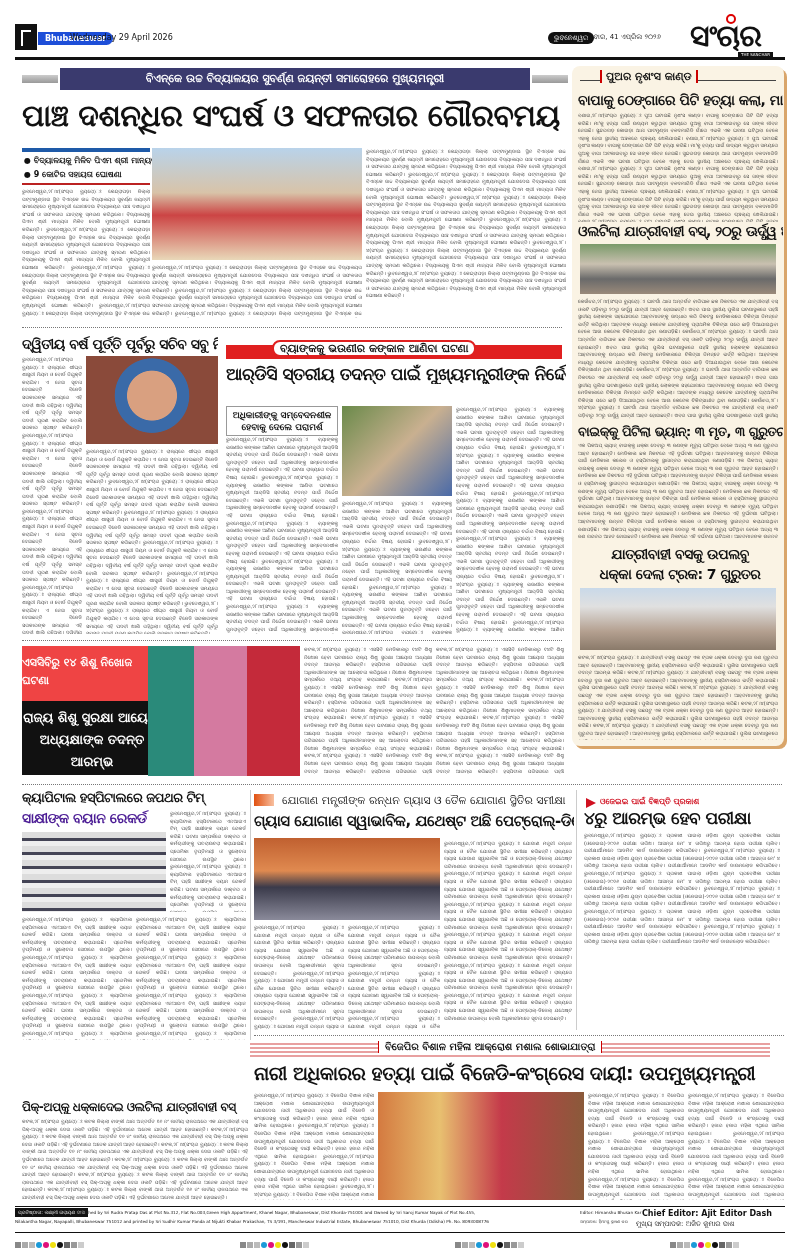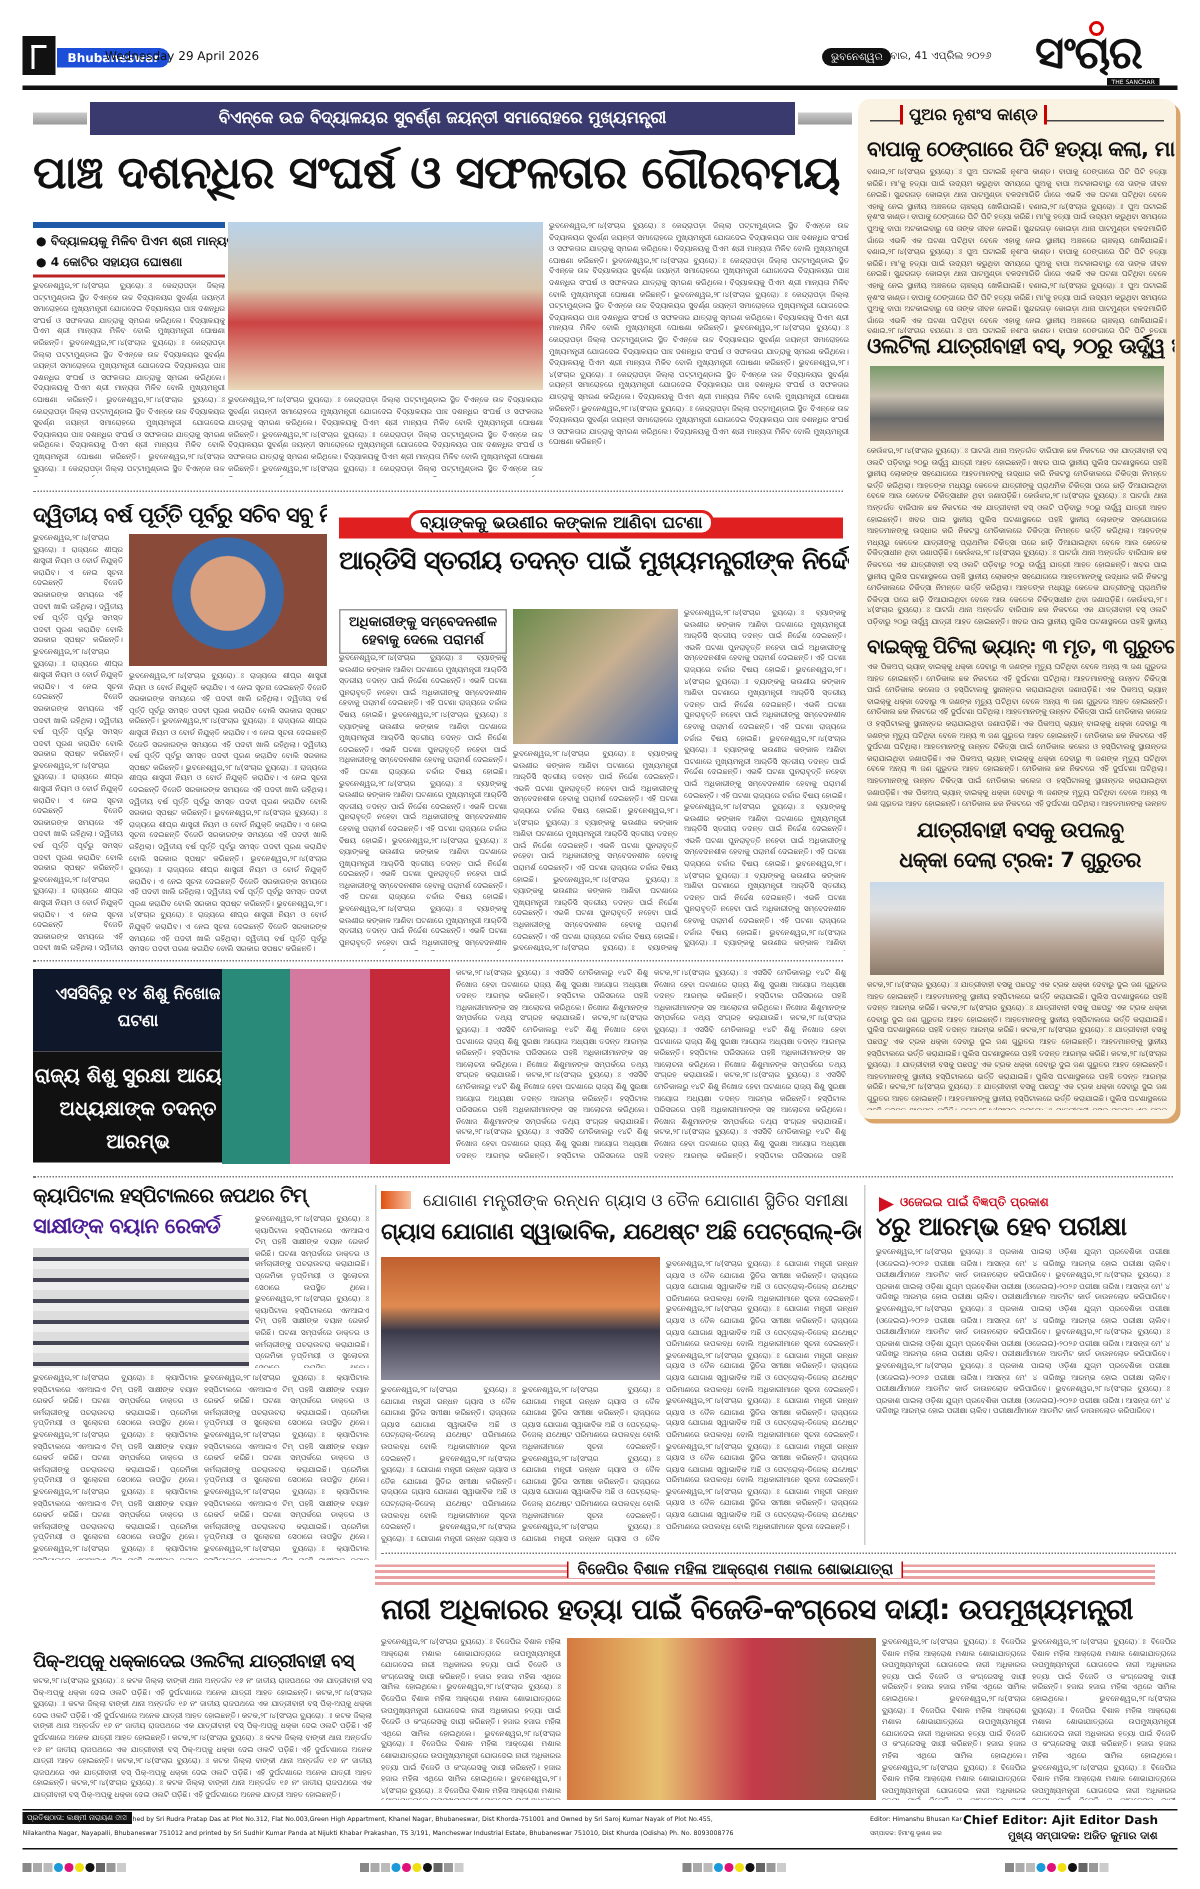--- a/index.html
+++ b/index.html
@@ -26,21 +26,21 @@
 .photo{overflow:hidden;background:linear-gradient(135deg,#c9a06a,#8a6a48 40%,#6d8a5a 70%,#c2b49a)}
 .sep-v{width:1px;background:#ccc}
 .dotted{height:1px;border-top:1px dotted #777}
 .sidebox{left:572px;top:66px;width:212px;height:680px;background:#faf3e4;border-radius:8px;box-shadow:3px 3px 0 #d9a56a}
 .side-kicker{left:600px;top:70px;font-size:11px;font-weight:bold;padding:0 4px;background:#faf3e4;border-left:2px solid #c00;border-right:2px solid #c00}
 .side-kline{left:580px;top:80px;width:196px;height:1px;background:#444}
 .h-side{font-size:14px}
 .red-banner{background:#e02020;height:14px}
 .red-kick-text{background:#fff;color:#111;font-size:11px;font-weight:bold;padding:0 6px;border-radius:8px;border:2px solid #e02020}
 .boxhead{background:#fff;border:1px solid #999;font-size:9px;font-weight:bold;text-align:center;line-height:12px;padding:2px}
-.scpcr-red{left:22px;top:646px;width:140px;height:55px;background:#0f172a;color:#fff;font-size:11px;font-weight:bold;text-align:center;padding-top:8px;line-height:18px}
+.scpcr-red{left:22px;top:646px;width:140px;height:55px;background:#ef4444;color:#fff;font-size:11px;font-weight:bold;text-align:left;padding-top:8px;line-height:18px}
 .scpcr-black{left:22px;top:701px;width:140px;height:74px;background:#111;color:#fff;font-size:13px;font-weight:bold;text-align:center;padding-top:6px;line-height:22px}
 .gradbar{background:linear-gradient(90deg,#e05010,#f8c0a0)}
 .stripe-kick{left:250px;top:1043px;width:520px;height:14px;background:repeating-linear-gradient(#e8a0a0 0 2px,#fff 2px 4px)}
 .stripe-text{left:378px;top:1041px;background:#fff;font-size:10px;font-weight:bold;padding:0 6px;border-left:1px solid #c00;border-right:1px solid #c00}
 .footer-rule{left:15px;top:1206px;width:770px;height:1px;background:#111}
 .footer-rule2{left:15px;top:1232px;width:770px;height:1px;background:#111}
 .footer-tag{left:15px;top:1208px;background:#111;color:#fff;font-size:5px;padding:1px 3px}
 .footer-text{font-size:4.2px;color:#222;line-height:7px}
 .ce{left:642px;top:1209px;font-size:8px;font-weight:bold}
 .colorbar{top:1242px;height:6px;display:flex;gap:1px}
@@ -58,21 +58,21 @@
 <div class="abs logo-dot"></div>
 <div class="abs logo-sub">THE SANCHAR</div>
 <div class="abs rule-top"></div>
 
 <div class="abs kick-wing" style="left:22px"></div>
 <div class="abs kick-wing" style="left:532px;transform:scaleX(-1)"></div>
 <div class="abs kicker-main">ବିଏନ୍‌କେ ଉଚ୍ଚ ବିଦ୍ୟାଳୟର ସୁବର୍ଣ୍ଣ ଜୟନ୍ତୀ ସମାରୋହରେ ମୁଖ୍ୟମନ୍ତ୍ରୀ</div>
 <div class="abs headline h-main">ପାଞ୍ଚ ଦଶନ୍ଧିର ସଂଘର୍ଷ ଓ ସଫଳତାର ଗୌରବମୟ ଯାତ୍ରା</div>
 <div class="abs blue-rule"></div>
 <div class="abs bullet" style="left:24px;top:156px">● <span>ବିଦ୍ୟାଳୟକୁ ମିଳିବ ପିଏମ ଶ୍ରୀ ମାନ୍ୟତା</span></div>
-<div class="abs bullet" style="left:24px;top:170px">● <span>4 କୋଟିର ସହାୟତା ଘୋଷଣା</span></div>
+<div class="abs bullet" style="left:24px;top:170px">● <span>9 କୋଟିର ସହାୟତା ଘୋଷଣା</span></div>
 <div class="abs red-rule"></div>
 <div class="abs body" style="left:22px;top:188px;width:128px;height:130px">ଭୁବନେଶ୍ୱର,୨୮।୪(ସଂଚାର ବ୍ୟୁରୋ)ଃ କେନ୍ଦ୍ରାପଡ଼ା ଜିଲ୍ଲା ପଟ୍ଟାମୁଣ୍ଡାଇ ସ୍ଥିତ ବିଏନ୍‌କେ ଉଚ୍ଚ ବିଦ୍ୟାଳୟର ସୁବର୍ଣ୍ଣ ଜୟନ୍ତୀ ସମାରୋହରେ ମୁଖ୍ୟମନ୍ତ୍ରୀ ଯୋଗଦେଇ ବିଦ୍ୟାଳୟର ପାଞ୍ଚ ଦଶନ୍ଧିର ସଂଘର୍ଷ ଓ ସଫଳତାର ଯାତ୍ରାକୁ ସ୍ମରଣ କରିଥିଲେ। ବିଦ୍ୟାଳୟକୁ ପିଏମ ଶ୍ରୀ ମାନ୍ୟତା ମିଳିବ ବୋଲି ମୁଖ୍ୟମନ୍ତ୍ରୀ ଘୋଷଣା କରିଛନ୍ତି। ଭୁବନେଶ୍ୱର,୨୮।୪(ସଂଚାର ବ୍ୟୁରୋ)ଃ କେନ୍ଦ୍ରାପଡ଼ା ଜିଲ୍ଲା ପଟ୍ଟାମୁଣ୍ଡାଇ ସ୍ଥିତ ବିଏନ୍‌କେ ଉଚ୍ଚ ବିଦ୍ୟାଳୟର ସୁବର୍ଣ୍ଣ ଜୟନ୍ତୀ ସମାରୋହରେ ମୁଖ୍ୟମନ୍ତ୍ରୀ ଯୋଗଦେଇ ବିଦ୍ୟାଳୟର ପାଞ୍ଚ ଦଶନ୍ଧିର ସଂଘର୍ଷ ଓ ସଫଳତାର ଯାତ୍ରାକୁ ସ୍ମରଣ କରିଥିଲେ। ବିଦ୍ୟାଳୟକୁ ପିଏମ ଶ୍ରୀ ମାନ୍ୟତା ମିଳିବ ବୋଲି ମୁଖ୍ୟମନ୍ତ୍ରୀ ଘୋଷଣା କରିଛନ୍ତି। ଭୁବନେଶ୍ୱର,୨୮।୪(ସଂଚାର ବ୍ୟୁରୋ)ଃ କେନ୍ଦ୍ରାପଡ଼ା ଜିଲ୍ଲା ପଟ୍ଟାମୁଣ୍ଡାଇ ସ୍ଥିତ ବିଏନ୍‌କେ ଉଚ୍ଚ ବିଦ୍ୟାଳୟର ସୁବର୍ଣ୍ଣ ଜୟନ୍ତୀ ସମାରୋହରେ ମୁଖ୍ୟମନ୍ତ୍ରୀ ଯୋଗଦେଇ ବିଦ୍ୟାଳୟର ପାଞ୍ଚ ଦଶନ୍ଧିର ସଂଘର୍ଷ ଓ ସଫଳତାର ଯାତ୍ରାକୁ ସ୍ମରଣ କରିଥିଲେ। ବିଦ୍ୟାଳୟକୁ ପିଏମ ଶ୍ରୀ ମାନ୍ୟତା ମିଳିବ ବୋଲି ମୁଖ୍ୟମନ୍ତ୍ରୀ ଘୋଷଣା କରିଛନ୍ତି। ଭୁବନେଶ୍ୱର,୨୮।୪(ସଂଚାର ବ୍ୟୁରୋ)ଃ କେନ୍ଦ୍ରାପଡ଼ା ଜିଲ୍ଲା ପଟ୍ଟାମୁଣ୍ଡାଇ ସ୍ଥିତ ବିଏନ୍‌କେ ଉଚ୍ଚ ବିଦ୍ୟାଳୟର ସୁବର୍ଣ୍ଣ ଜୟନ୍ତୀ ସମାରୋହରେ ମୁଖ୍ୟମନ୍ତ୍ରୀ ଯୋଗଦେଇ ବିଦ୍ୟାଳୟର ପାଞ୍ଚ ଦଶନ୍ଧିର ସଂଘର୍ଷ ଓ ସଫଳତାର ଯାତ୍ରାକୁ ସ୍ମରଣ କରିଥିଲେ। ବିଦ୍ୟାଳୟକୁ ପିଏମ ଶ୍ରୀ ମାନ୍ୟତା ମିଳିବ ବୋଲି ମୁଖ୍ୟମନ୍ତ୍ରୀ ଘୋଷଣା କରିଛନ୍ତି। ଭୁବନେଶ୍ୱର,୨୮।୪(ସଂଚାର ବ୍ୟୁରୋ)ଃ କେନ୍ଦ୍ରାପଡ଼ା ଜିଲ୍ଲା ପଟ୍ଟାମୁଣ୍ଡାଇ ସ୍ଥିତ ବିଏନ୍‌କେ ଉଚ୍ଚ ବିଦ୍ୟାଳୟର ସୁବର୍ଣ୍ଣ ଜୟନ୍ତୀ ସମାରୋହରେ ମୁଖ୍ୟମନ୍ତ୍ରୀ ଯୋଗଦେଇ ବିଦ୍ୟାଳୟର ପାଞ୍ଚ ଦଶନ୍ଧିର ସଂଘର୍ଷ ଓ ସଫଳତାର ଯାତ୍ରାକୁ ସ୍ମରଣ କରିଥିଲେ। ବିଦ୍ୟାଳୟକୁ ପିଏମ ଶ୍ରୀ ମାନ୍ୟତା ମିଳିବ ବୋଲି ମୁଖ୍ୟମନ୍ତ୍ରୀ ଘୋଷଣା କରିଛନ୍ତି। ଭୁବନେଶ୍ୱର,୨୮।୪(ସଂଚାର ବ୍ୟୁରୋ)ଃ କେନ୍ଦ୍ରାପଡ଼ା ଜିଲ୍ଲା ପଟ୍ଟାମୁଣ୍ଡାଇ ସ୍ଥିତ ବିଏନ୍‌କେ ଉଚ୍ଚ ବିଦ୍ୟାଳୟର ସୁବର୍ଣ୍ଣ ଜୟନ୍ତୀ ସମାରୋହରେ ମୁଖ୍ୟମନ୍ତ୍ରୀ ଯୋଗଦେଇ ବିଦ୍ୟାଳୟର ପାଞ୍ଚ ଦଶନ୍ଧିର ସଂଘର୍ଷ ଓ ସଫଳତାର ଯାତ୍ରାକୁ ସ୍ମରଣ କରିଥିଲେ। ବିଦ୍ୟାଳୟକୁ ପିଏମ ଶ୍ରୀ ମାନ୍ୟତା ମିଳିବ ବୋଲି ମୁଖ୍ୟମନ୍ତ୍ରୀ ଘୋଷଣା କରିଛନ୍ତି। </div>
 <div class="abs photo" style="left:152px;top:148px;width:210px;height:112px;background:linear-gradient(180deg,#b9d3ea,#d8c3a8 40%,#c44 60%,#e9d8b9)"></div>
 <div class="abs body" style="left:152px;top:264px;width:210px;height:54px">ଭୁବନେଶ୍ୱର,୨୮।୪(ସଂଚାର ବ୍ୟୁରୋ)ଃ କେନ୍ଦ୍ରାପଡ଼ା ଜିଲ୍ଲା ପଟ୍ଟାମୁଣ୍ଡାଇ ସ୍ଥିତ ବିଏନ୍‌କେ ଉଚ୍ଚ ବିଦ୍ୟାଳୟର ସୁବର୍ଣ୍ଣ ଜୟନ୍ତୀ ସମାରୋହରେ ମୁଖ୍ୟମନ୍ତ୍ରୀ ଯୋଗଦେଇ ବିଦ୍ୟାଳୟର ପାଞ୍ଚ ଦଶନ୍ଧିର ସଂଘର୍ଷ ଓ ସଫଳତାର ଯାତ୍ରାକୁ ସ୍ମରଣ କରିଥିଲେ। ବିଦ୍ୟାଳୟକୁ ପିଏମ ଶ୍ରୀ ମାନ୍ୟତା ମିଳିବ ବୋଲି ମୁଖ୍ୟମନ୍ତ୍ରୀ ଘୋଷଣା କରିଛନ୍ତି। ଭୁବନେଶ୍ୱର,୨୮।୪(ସଂଚାର ବ୍ୟୁରୋ)ଃ କେନ୍ଦ୍ରାପଡ଼ା ଜିଲ୍ଲା ପଟ୍ଟାମୁଣ୍ଡାଇ ସ୍ଥିତ ବିଏନ୍‌କେ ଉଚ୍ଚ ବିଦ୍ୟାଳୟର ସୁବର୍ଣ୍ଣ ଜୟନ୍ତୀ ସମାରୋହରେ ମୁଖ୍ୟମନ୍ତ୍ରୀ ଯୋଗଦେଇ ବିଦ୍ୟାଳୟର ପାଞ୍ଚ ଦଶନ୍ଧିର ସଂଘର୍ଷ ଓ ସଫଳତାର ଯାତ୍ରାକୁ ସ୍ମରଣ କରିଥିଲେ। ବିଦ୍ୟାଳୟକୁ ପିଏମ ଶ୍ରୀ ମାନ୍ୟତା ମିଳିବ ବୋଲି ମୁଖ୍ୟମନ୍ତ୍ରୀ ଘୋଷଣା କରିଛନ୍ତି। ଭୁବନେଶ୍ୱର,୨୮।୪(ସଂଚାର ବ୍ୟୁରୋ)ଃ କେନ୍ଦ୍ରାପଡ଼ା ଜିଲ୍ଲା ପଟ୍ଟାମୁଣ୍ଡାଇ ସ୍ଥିତ ବିଏନ୍‌କେ ଉଚ୍ଚ ବିଦ୍ୟାଳୟର ସୁବର୍ଣ୍ଣ ଜୟନ୍ତୀ ସମାରୋହରେ ମୁଖ୍ୟମନ୍ତ୍ରୀ ଯୋଗଦେଇ ବିଦ୍ୟାଳୟର ପାଞ୍ଚ ଦଶନ୍ଧିର ସଂଘର୍ଷ ଓ ସଫଳତାର ଯାତ୍ରାକୁ ସ୍ମରଣ କରିଥିଲେ। ବିଦ୍ୟାଳୟକୁ ପିଏମ ଶ୍ରୀ ମାନ୍ୟତା ମିଳିବ ବୋଲି ମୁଖ୍ୟମନ୍ତ୍ରୀ ଘୋଷଣା କରିଛନ୍ତି। ଭୁବନେଶ୍ୱର,୨୮।୪(ସଂଚାର ବ୍ୟୁରୋ)ଃ କେନ୍ଦ୍ରାପଡ଼ା ଜିଲ୍ଲା ପଟ୍ଟାମୁଣ୍ଡାଇ ସ୍ଥିତ ବିଏନ୍‌କେ ଉଚ୍ଚ ବିଦ୍ୟାଳୟର ସୁବର୍ଣ୍ଣ ଜୟନ୍ତୀ ସମାରୋହରେ ମୁଖ୍ୟମନ୍ତ୍ରୀ ଯୋଗଦେଇ ବିଦ୍ୟାଳୟର ପାଞ୍ଚ ଦଶନ୍ଧିର ସଂଘର୍ଷ ଓ ସଫଳତାର ଯାତ୍ରାକୁ ସ୍ମରଣ କରିଥିଲେ। ବିଦ୍ୟାଳୟକୁ ପିଏମ ଶ୍ରୀ ମାନ୍ୟତା ମିଳିବ ବୋଲି ମୁଖ୍ୟମନ୍ତ୍ରୀ ଘୋଷଣା କରିଛନ୍ତି। ଭୁବନେଶ୍ୱର,୨୮।୪(ସଂଚାର ବ୍ୟୁରୋ)ଃ କେନ୍ଦ୍ରାପଡ଼ା ଜିଲ୍ଲା ପଟ୍ଟାମୁଣ୍ଡାଇ ସ୍ଥିତ ବିଏନ୍‌କେ ଉଚ୍ଚ ବିଦ୍ୟାଳୟର ସୁବର୍ଣ୍ଣ ଜୟନ୍ତୀ ସମାରୋହରେ ମୁଖ୍ୟମନ୍ତ୍ରୀ ଯୋଗଦେଇ ବିଦ୍ୟାଳୟର ପାଞ୍ଚ ଦଶନ୍ଧିର ସଂଘର୍ଷ ଓ ସଫଳତାର ଯାତ୍ରାକୁ ସ୍ମରଣ କରିଥିଲେ। ବିଦ୍ୟାଳୟକୁ ପିଏମ ଶ୍ରୀ ମାନ୍ୟତା ମିଳିବ ବୋଲି ମୁଖ୍ୟମନ୍ତ୍ରୀ ଘୋଷଣା କରିଛନ୍ତି। ଭୁବନେଶ୍ୱର,୨୮।୪(ସଂଚାର ବ୍ୟୁରୋ)ଃ କେନ୍ଦ୍ରାପଡ଼ା ଜିଲ୍ଲା ପଟ୍ଟାମୁଣ୍ଡାଇ ସ୍ଥିତ ବିଏନ୍‌କେ ଉଚ୍ଚ ବିଦ୍ୟାଳୟର ସୁବର୍ଣ୍ଣ ଜୟନ୍ତୀ ସମାରୋହରେ ମୁଖ୍ୟମନ୍ତ୍ରୀ ଯୋଗଦେଇ ବିଦ୍ୟାଳୟର ପାଞ୍ଚ ଦଶନ୍ଧିର ସଂଘର୍ଷ ଓ ସଫଳତାର ଯାତ୍ରାକୁ ସ୍ମରଣ କରିଥିଲେ। ବିଦ୍ୟାଳୟକୁ ପିଏମ ଶ୍ରୀ ମାନ୍ୟତା ମିଳିବ ବୋଲି ମୁଖ୍ୟମନ୍ତ୍ରୀ ଘୋଷଣା କରିଛନ୍ତି। </div>
 <div class="abs body" style="left:366px;top:148px;width:200px;height:170px">ଭୁବନେଶ୍ୱର,୨୮।୪(ସଂଚାର ବ୍ୟୁରୋ)ଃ କେନ୍ଦ୍ରାପଡ଼ା ଜିଲ୍ଲା ପଟ୍ଟାମୁଣ୍ଡାଇ ସ୍ଥିତ ବିଏନ୍‌କେ ଉଚ୍ଚ ବିଦ୍ୟାଳୟର ସୁବର୍ଣ୍ଣ ଜୟନ୍ତୀ ସମାରୋହରେ ମୁଖ୍ୟମନ୍ତ୍ରୀ ଯୋଗଦେଇ ବିଦ୍ୟାଳୟର ପାଞ୍ଚ ଦଶନ୍ଧିର ସଂଘର୍ଷ ଓ ସଫଳତାର ଯାତ୍ରାକୁ ସ୍ମରଣ କରିଥିଲେ। ବିଦ୍ୟାଳୟକୁ ପିଏମ ଶ୍ରୀ ମାନ୍ୟତା ମିଳିବ ବୋଲି ମୁଖ୍ୟମନ୍ତ୍ରୀ ଘୋଷଣା କରିଛନ୍ତି। ଭୁବନେଶ୍ୱର,୨୮।୪(ସଂଚାର ବ୍ୟୁରୋ)ଃ କେନ୍ଦ୍ରାପଡ଼ା ଜିଲ୍ଲା ପଟ୍ଟାମୁଣ୍ଡାଇ ସ୍ଥିତ ବିଏନ୍‌କେ ଉଚ୍ଚ ବିଦ୍ୟାଳୟର ସୁବର୍ଣ୍ଣ ଜୟନ୍ତୀ ସମାରୋହରେ ମୁଖ୍ୟମନ୍ତ୍ରୀ ଯୋଗଦେଇ ବିଦ୍ୟାଳୟର ପାଞ୍ଚ ଦଶନ୍ଧିର ସଂଘର୍ଷ ଓ ସଫଳତାର ଯାତ୍ରାକୁ ସ୍ମରଣ କରିଥିଲେ। ବିଦ୍ୟାଳୟକୁ ପିଏମ ଶ୍ରୀ ମାନ୍ୟତା ମିଳିବ ବୋଲି ମୁଖ୍ୟମନ୍ତ୍ରୀ ଘୋଷଣା କରିଛନ୍ତି। ଭୁବନେଶ୍ୱର,୨୮।୪(ସଂଚାର ବ୍ୟୁରୋ)ଃ କେନ୍ଦ୍ରାପଡ଼ା ଜିଲ୍ଲା ପଟ୍ଟାମୁଣ୍ଡାଇ ସ୍ଥିତ ବିଏନ୍‌କେ ଉଚ୍ଚ ବିଦ୍ୟାଳୟର ସୁବର୍ଣ୍ଣ ଜୟନ୍ତୀ ସମାରୋହରେ ମୁଖ୍ୟମନ୍ତ୍ରୀ ଯୋଗଦେଇ ବିଦ୍ୟାଳୟର ପାଞ୍ଚ ଦଶନ୍ଧିର ସଂଘର୍ଷ ଓ ସଫଳତାର ଯାତ୍ରାକୁ ସ୍ମରଣ କରିଥିଲେ। ବିଦ୍ୟାଳୟକୁ ପିଏମ ଶ୍ରୀ ମାନ୍ୟତା ମିଳିବ ବୋଲି ମୁଖ୍ୟମନ୍ତ୍ରୀ ଘୋଷଣା କରିଛନ୍ତି। ଭୁବନେଶ୍ୱର,୨୮।୪(ସଂଚାର ବ୍ୟୁରୋ)ଃ କେନ୍ଦ୍ରାପଡ଼ା ଜିଲ୍ଲା ପଟ୍ଟାମୁଣ୍ଡାଇ ସ୍ଥିତ ବିଏନ୍‌କେ ଉଚ୍ଚ ବିଦ୍ୟାଳୟର ସୁବର୍ଣ୍ଣ ଜୟନ୍ତୀ ସମାରୋହରେ ମୁଖ୍ୟମନ୍ତ୍ରୀ ଯୋଗଦେଇ ବିଦ୍ୟାଳୟର ପାଞ୍ଚ ଦଶନ୍ଧିର ସଂଘର୍ଷ ଓ ସଫଳତାର ଯାତ୍ରାକୁ ସ୍ମରଣ କରିଥିଲେ। ବିଦ୍ୟାଳୟକୁ ପିଏମ ଶ୍ରୀ ମାନ୍ୟତା ମିଳିବ ବୋଲି ମୁଖ୍ୟମନ୍ତ୍ରୀ ଘୋଷଣା କରିଛନ୍ତି। ଭୁବନେଶ୍ୱର,୨୮।୪(ସଂଚାର ବ୍ୟୁରୋ)ଃ କେନ୍ଦ୍ରାପଡ଼ା ଜିଲ୍ଲା ପଟ୍ଟାମୁଣ୍ଡାଇ ସ୍ଥିତ ବିଏନ୍‌କେ ଉଚ୍ଚ ବିଦ୍ୟାଳୟର ସୁବର୍ଣ୍ଣ ଜୟନ୍ତୀ ସମାରୋହରେ ମୁଖ୍ୟମନ୍ତ୍ରୀ ଯୋଗଦେଇ ବିଦ୍ୟାଳୟର ପାଞ୍ଚ ଦଶନ୍ଧିର ସଂଘର୍ଷ ଓ ସଫଳତାର ଯାତ୍ରାକୁ ସ୍ମରଣ କରିଥିଲେ। ବିଦ୍ୟାଳୟକୁ ପିଏମ ଶ୍ରୀ ମାନ୍ୟତା ମିଳିବ ବୋଲି ମୁଖ୍ୟମନ୍ତ୍ରୀ ଘୋଷଣା କରିଛନ୍ତି। ଭୁବନେଶ୍ୱର,୨୮।୪(ସଂଚାର ବ୍ୟୁରୋ)ଃ କେନ୍ଦ୍ରାପଡ଼ା ଜିଲ୍ଲା ପଟ୍ଟାମୁଣ୍ଡାଇ ସ୍ଥିତ ବିଏନ୍‌କେ ଉଚ୍ଚ ବିଦ୍ୟାଳୟର ସୁବର୍ଣ୍ଣ ଜୟନ୍ତୀ ସମାରୋହରେ ମୁଖ୍ୟମନ୍ତ୍ରୀ ଯୋଗଦେଇ ବିଦ୍ୟାଳୟର ପାଞ୍ଚ ଦଶନ୍ଧିର ସଂଘର୍ଷ ଓ ସଫଳତାର ଯାତ୍ରାକୁ ସ୍ମରଣ କରିଥିଲେ। ବିଦ୍ୟାଳୟକୁ ପିଏମ ଶ୍ରୀ ମାନ୍ୟତା ମିଳିବ ବୋଲି ମୁଖ୍ୟମନ୍ତ୍ରୀ ଘୋଷଣା କରିଛନ୍ତି। </div>
 <div class="abs dotted" style="left:22px;top:327px;width:540px"></div>
 
 <div class="abs sidebox"></div>
 <div class="abs side-kline"></div>
 <div class="abs side-kicker">ପୁଅର ନୃଶଂସ କାଣ୍ଡ</div>
@@ -145,21 +145,21 @@
 <div class="abs body" style="left:588px;top:1092px;width:96px;height:108px">ଭୁବନେଶ୍ୱର,୨୮।୪(ସଂଚାର ବ୍ୟୁରୋ)ଃ ବିଜେପିର ବିଶାଳ ମହିଳା ଆକ୍ରୋଶ ମଶାଲ ଶୋଭାଯାତ୍ରାରେ ଉପମୁଖ୍ୟମନ୍ତ୍ରୀ ଯୋଗଦେଇ ନାରୀ ଅଧିକାରର ହତ୍ୟା ପାଇଁ ବିଜେଡି ଓ କଂଗ୍ରେସକୁ ଦାୟୀ କରିଛନ୍ତି। ହଜାର ହଜାର ମହିଳା ଏଥିରେ ସାମିଲ ହୋଇଥିଲେ। ଭୁବନେଶ୍ୱର,୨୮।୪(ସଂଚାର ବ୍ୟୁରୋ)ଃ ବିଜେପିର ବିଶାଳ ମହିଳା ଆକ୍ରୋଶ ମଶାଲ ଶୋଭାଯାତ୍ରାରେ ଉପମୁଖ୍ୟମନ୍ତ୍ରୀ ଯୋଗଦେଇ ନାରୀ ଅଧିକାରର ହତ୍ୟା ପାଇଁ ବିଜେଡି ଓ କଂଗ୍ରେସକୁ ଦାୟୀ କରିଛନ୍ତି। ହଜାର ହଜାର ମହିଳା ଏଥିରେ ସାମିଲ ହୋଇଥିଲେ। ଭୁବନେଶ୍ୱର,୨୮।୪(ସଂଚାର ବ୍ୟୁରୋ)ଃ ବିଜେପିର ବିଶାଳ ମହିଳା ଆକ୍ରୋଶ ମଶାଲ ଶୋଭାଯାତ୍ରାରେ ଉପମୁଖ୍ୟମନ୍ତ୍ରୀ ଯୋଗଦେଇ ନାରୀ ଅଧିକାରର ହତ୍ୟା ପାଇଁ ବିଜେଡି ଓ କଂଗ୍ରେସକୁ ଦାୟୀ କରିଛନ୍ତି। ହଜାର ହଜାର ମହିଳା ଏଥିରେ ସାମିଲ ହୋଇଥିଲେ। ଭୁବନେଶ୍ୱର,୨୮।୪(ସଂଚାର ବ୍ୟୁରୋ)ଃ ବିଜେପିର ବିଶାଳ ମହିଳା ଆକ୍ରୋଶ ମଶାଲ ଶୋଭାଯାତ୍ରାରେ ଉପମୁଖ୍ୟମନ୍ତ୍ରୀ ଯୋଗଦେଇ ନାରୀ ଅଧିକାରର ହତ୍ୟା ପାଇଁ ବିଜେଡି ଓ କଂଗ୍ରେସକୁ ଦାୟୀ କରିଛନ୍ତି। ହଜାର ହଜାର ମହିଳା ଏଥିରେ ସାମିଲ ହୋଇଥିଲେ। ଭୁବନେଶ୍ୱର,୨୮।୪(ସଂଚାର ବ୍ୟୁରୋ)ଃ ବିଜେପିର ବିଶାଳ ମହିଳା ଆକ୍ରୋଶ ମଶାଲ ଶୋଭାଯାତ୍ରାରେ ଉପମୁଖ୍ୟମନ୍ତ୍ରୀ ଯୋଗଦେଇ ନାରୀ ଅଧିକାରର ହତ୍ୟା ପାଇଁ ବିଜେଡି ଓ କଂଗ୍ରେସକୁ ଦାୟୀ କରିଛନ୍ତି। ହଜାର ହଜାର ମହିଳା ଏଥିରେ ସାମିଲ ହୋଇଥିଲେ। ଭୁବନେଶ୍ୱର,୨୮।୪(ସଂଚାର ବ୍ୟୁରୋ)ଃ ବିଜେପିର ବିଶାଳ ମହିଳା ଆକ୍ରୋଶ ମଶାଲ ଶୋଭାଯାତ୍ରାରେ ଉପମୁଖ୍ୟମନ୍ତ୍ରୀ ଯୋଗଦେଇ ନାରୀ ଅଧିକାରର ହତ୍ୟା ପାଇଁ ବିଜେଡି ଓ କଂଗ୍ରେସକୁ ଦାୟୀ କରିଛନ୍ତି। ହଜାର ହଜାର ମହିଳା ଏଥିରେ ସାମିଲ ହୋଇଥିଲେ। </div>
 <div class="abs body" style="left:688px;top:1092px;width:96px;height:108px">ଭୁବନେଶ୍ୱର,୨୮।୪(ସଂଚାର ବ୍ୟୁରୋ)ଃ ବିଜେପିର ବିଶାଳ ମହିଳା ଆକ୍ରୋଶ ମଶାଲ ଶୋଭାଯାତ୍ରାରେ ଉପମୁଖ୍ୟମନ୍ତ୍ରୀ ଯୋଗଦେଇ ନାରୀ ଅଧିକାରର ହତ୍ୟା ପାଇଁ ବିଜେଡି ଓ କଂଗ୍ରେସକୁ ଦାୟୀ କରିଛନ୍ତି। ହଜାର ହଜାର ମହିଳା ଏଥିରେ ସାମିଲ ହୋଇଥିଲେ। ଭୁବନେଶ୍ୱର,୨୮।୪(ସଂଚାର ବ୍ୟୁରୋ)ଃ ବିଜେପିର ବିଶାଳ ମହିଳା ଆକ୍ରୋଶ ମଶାଲ ଶୋଭାଯାତ୍ରାରେ ଉପମୁଖ୍ୟମନ୍ତ୍ରୀ ଯୋଗଦେଇ ନାରୀ ଅଧିକାରର ହତ୍ୟା ପାଇଁ ବିଜେଡି ଓ କଂଗ୍ରେସକୁ ଦାୟୀ କରିଛନ୍ତି। ହଜାର ହଜାର ମହିଳା ଏଥିରେ ସାମିଲ ହୋଇଥିଲେ। ଭୁବନେଶ୍ୱର,୨୮।୪(ସଂଚାର ବ୍ୟୁରୋ)ଃ ବିଜେପିର ବିଶାଳ ମହିଳା ଆକ୍ରୋଶ ମଶାଲ ଶୋଭାଯାତ୍ରାରେ ଉପମୁଖ୍ୟମନ୍ତ୍ରୀ ଯୋଗଦେଇ ନାରୀ ଅଧିକାରର ହତ୍ୟା ପାଇଁ ବିଜେଡି ଓ କଂଗ୍ରେସକୁ ଦାୟୀ କରିଛନ୍ତି। ହଜାର ହଜାର ମହିଳା ଏଥିରେ ସାମିଲ ହୋଇଥିଲେ। ଭୁବନେଶ୍ୱର,୨୮।୪(ସଂଚାର ବ୍ୟୁରୋ)ଃ ବିଜେପିର ବିଶାଳ ମହିଳା ଆକ୍ରୋଶ ମଶାଲ ଶୋଭାଯାତ୍ରାରେ ଉପମୁଖ୍ୟମନ୍ତ୍ରୀ ଯୋଗଦେଇ ନାରୀ ଅଧିକାରର ହତ୍ୟା ପାଇଁ ବିଜେଡି ଓ କଂଗ୍ରେସକୁ ଦାୟୀ କରିଛନ୍ତି। ହଜାର ହଜାର ମହିଳା ଏଥିରେ ସାମିଲ ହୋଇଥିଲେ। ଭୁବନେଶ୍ୱର,୨୮।୪(ସଂଚାର ବ୍ୟୁରୋ)ଃ ବିଜେପିର ବିଶାଳ ମହିଳା ଆକ୍ରୋଶ ମଶାଲ ଶୋଭାଯାତ୍ରାରେ ଉପମୁଖ୍ୟମନ୍ତ୍ରୀ ଯୋଗଦେଇ ନାରୀ ଅଧିକାରର ହତ୍ୟା ପାଇଁ ବିଜେଡି ଓ କଂଗ୍ରେସକୁ ଦାୟୀ କରିଛନ୍ତି। ହଜାର ହଜାର ମହିଳା ଏଥିରେ ସାମିଲ ହୋଇଥିଲେ। ଭୁବନେଶ୍ୱର,୨୮।୪(ସଂଚାର ବ୍ୟୁରୋ)ଃ ବିଜେପିର ବିଶାଳ ମହିଳା ଆକ୍ରୋଶ ମଶାଲ ଶୋଭାଯାତ୍ରାରେ ଉପମୁଖ୍ୟମନ୍ତ୍ରୀ ଯୋଗଦେଇ ନାରୀ ଅଧିକାରର ହତ୍ୟା ପାଇଁ ବିଜେଡି ଓ କଂଗ୍ରେସକୁ ଦାୟୀ କରିଛନ୍ତି। ହଜାର ହଜାର ମହିଳା ଏଥିରେ ସାମିଲ ହୋଇଥିଲେ। </div>
 
 <div class="abs footer-rule"></div>
 <div class="abs footer-tag">ପ୍ରତିଷ୍ଠାତା: ଲକ୍ଷ୍ମୀ ନାରାୟଣ ଦାସ</div>
 <div class="abs footer-text" style="left:76px;top:1209px;width:480px;white-space:nowrap;overflow:hidden">Published by Sri Rudra Pratap Das at Plot No.312, Flat No.003,Green High Appartment, Khanel Nagar, Bhubaneswar, Dist Khorda-751001 and Owned by Sri Saroj Kumar Nayak of Plot No.455,</div>
 <div class="abs footer-text" style="left:15px;top:1218px;width:560px;white-space:nowrap;overflow:hidden">Nilakantha Nagar, Nayapalli, Bhubaneswar 751012 and printed by Sri Sudhir Kumar Panda at Nijukti Khabar Prakashan, TS 3/191, Mancheswar Industrial Estate, Bhubaneswar 751010, Dist Khurda (Odisha) Ph. No. 8093008776</div>
 <div class="abs footer-text" style="left:580px;top:1209px">Editor: Himanshu Bhusan Kar</div>
 <div class="abs footer-text" style="left:580px;top:1218px">ସମ୍ପାଦକ: ହିମାଂଶୁ ଭୂଷଣ କର</div>
 <div class="abs ce">Chief Editor: Ajit Editor Dash</div>
-<div class="abs" style="left:672px;top:1220px;font-size:7px;font-weight:bold">ମୁଖ୍ୟ ସମ୍ପାଦକ: ଅଜିତ କୁମାର ଦାଶ</div>
+<div class="abs" style="left:636px;top:1220px;font-size:7px;font-weight:normal">ମୁଖ୍ୟ ସମ୍ପାଦକ: ଅଜିତ କୁମାର ଦାଶ</div>
 <div class="abs footer-rule2"></div>
 
 <div class="abs colorbar" style="left:15px">
     <span style="background:#888"></span>
     <span style="background:#aaa"></span>
     <span style="background:#bbb"></span>
     <span style="background:#1a9ad8;border-radius:50%"></span>
     <span style="background:#e0107a;border-radius:50%"></span>
     <span style="background:#f0e010;border-radius:50%"></span>
     <span style="background:#111;border-radius:50%"></span>

